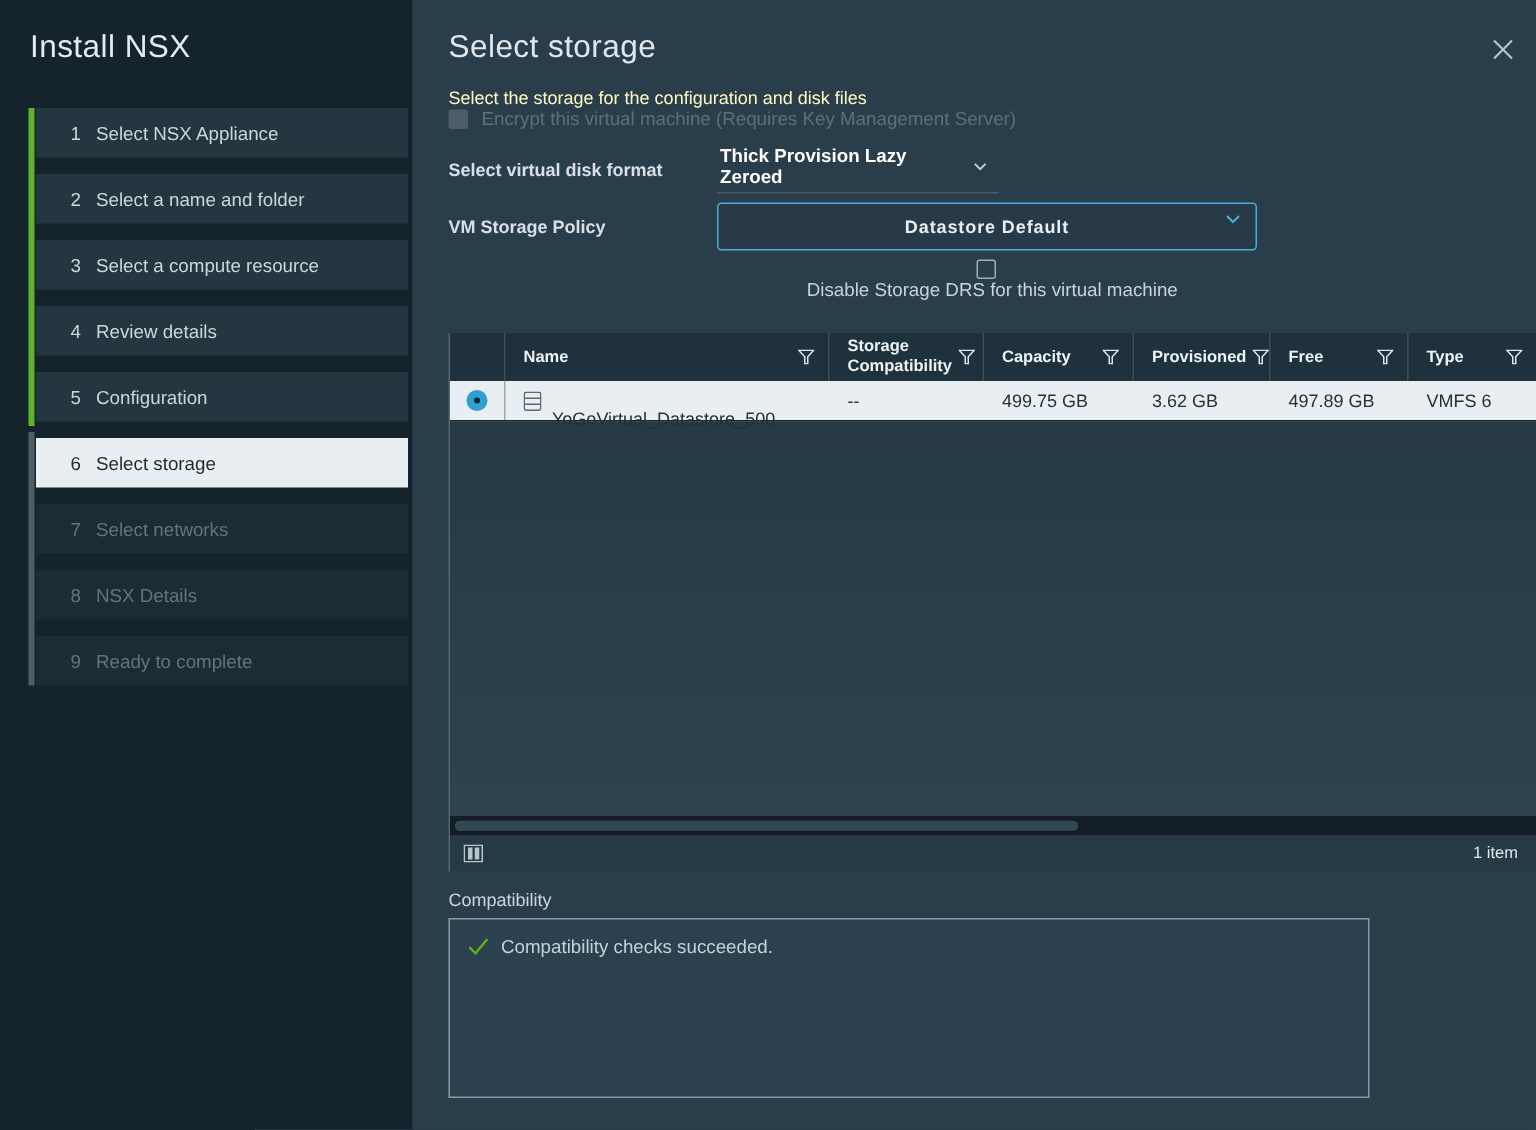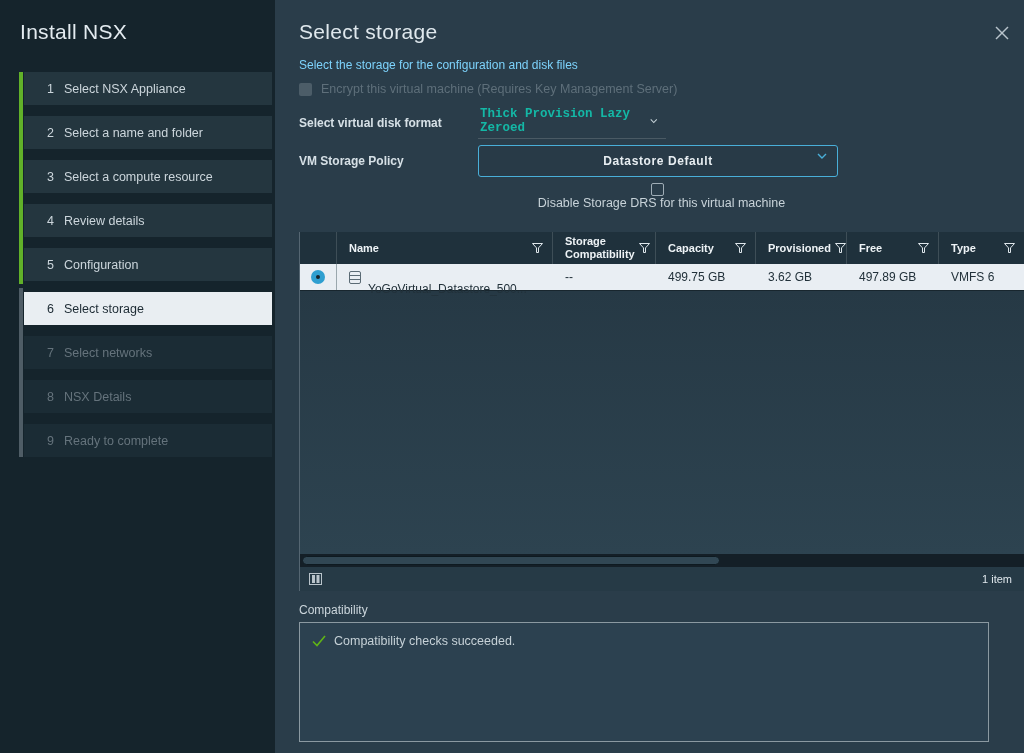--- a/index.html
+++ b/index.html
@@ -38,39 +38,38 @@
     position:absolute; left:275px; top:0; width:749px; height:753px;
     background:#2a3d4a; padding:20px 0 0 24px;
   }
   .main-header { display:flex; align-items:flex-start; height:30px; margin-bottom:8px; }
   .page-title { font-size:21px; font-weight:400; color:#dfe8ed; letter-spacing:.3px; }
   .close-btn {
     position:absolute; right:13px; top:24px; width:18px; height:18px; cursor:pointer;
   }
   .close-btn svg { display:block; }
 
-  .subtitle { font-size:12px; color:#7dd3fc; margin-bottom:10px; }
+  .subtitle { font-size:12px; color:#fef9c3; }
 
   .check-row { display:flex; align-items:center; margin-bottom:10px; }
   .checkbox {
     width:13px; height:13px; border-radius:2px; margin-right:9px; flex:0 0 auto;
   }
   .checkbox.disabled { background:#4c5d68; }
   .checkbox.empty { background:transparent; border:1px solid #9fadb6; }
   .check-label { font-size:12.5px; color:#c8d3d9; }
   .check-label.muted { color:#5e6f7a; }
 
   .form-row { display:flex; align-items:center; margin-bottom:6px; }
   .form-label { width:179px; font-size:12px; font-weight:700; color:#d6e0e6; flex:0 0 auto; }
   .select-flat {
     display:inline-flex; align-items:center; gap:18px;
     border-bottom:1px solid #4a5a64; padding:1px 8px 3px 2px;
-    font-size:12.5px; font-weight:700; color:#14b8a6; cursor:pointer; width:188px;
+    font-size:12.5px; font-weight:700; color:#ffffff; cursor:pointer; width:188px;
     justify-content:space-between;
-    font-family:Liberation Mono, monospace;
   }
   .dropdown-box {
     width:360px; height:32px; border:1px solid #49afd9; border-radius:3px;
     display:flex; align-items:center; justify-content:center; position:relative;
     font-size:12px; font-weight:700; color:#e8eef2; letter-spacing:.6px; cursor:pointer;
     background:rgba(0,0,0,0.04);
   }
   .dropdown-box .caret { position:absolute; right:10px; top:7px; }
 
   
@@ -127,21 +126,21 @@
   .grid-footer {
     height:24px; background:#263a46; display:flex; align-items:center;
     justify-content:space-between; padding:0 12px 0 9px;
   }
   .col-toggle { display:flex; align-items:center; cursor:pointer; }
   .item-count { font-size:11px; color:#dfe7ec; }
 
   
   .compat-label { margin-top:12px; font-size:12px; color:#ccd6dc; }
   .compat-box {
-    margin-top:5px; width:690px; height:120px;
+    margin-top:5px; width:614px; height:120px;
     border:1px solid #8b99a1; background:#2c4150; padding:11px 12px;
   }
   .compat-line { display:flex; align-items:center; gap:8px; font-size:12.5px; color:#c6d1d7; }
 
   
   .footer-actions {
     margin-top:24px; width:725px; padding-right:20px;
     display:flex; justify-content:flex-end; align-items:center; gap:13px;
   }
   .btn { font-size:12px; font-weight:700; letter-spacing:1.4px; border-radius:3px; cursor:pointer; }

